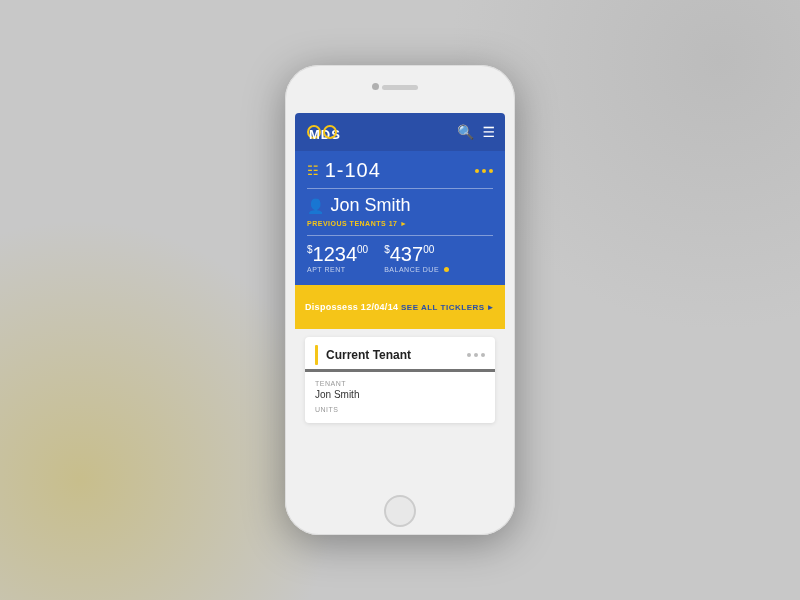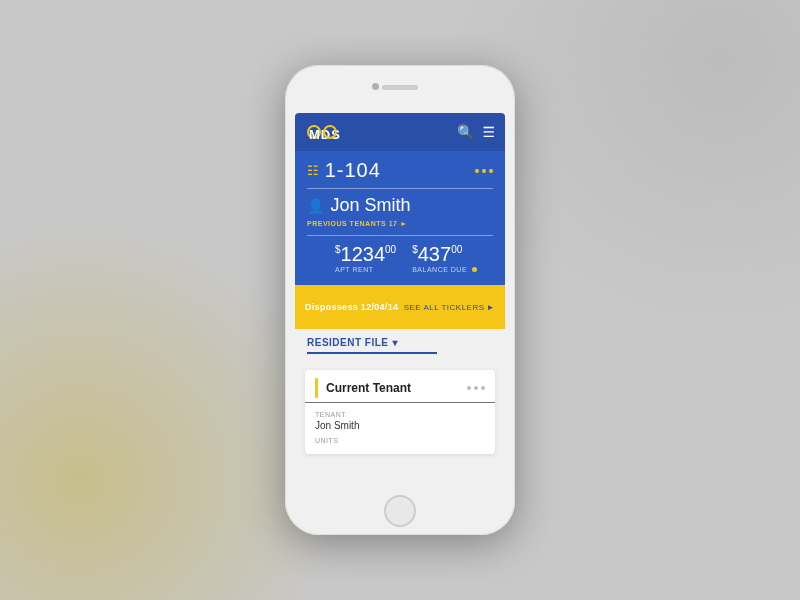--- a/index.html
+++ b/index.html
@@ -218,21 +218,20 @@
     .divider-line2 {
       border: none;
       border-top: 1px solid rgba(255,255,255,0.4);
       margin-bottom: 8px;
     }
 
     .financials {
       display: flex;
       gap: 16px;
       align-items: flex-end;
-      margin-left: 28px;
     }
 
     .fin-item {
       display: flex;
       flex-direction: column;
     }
 
     .fin-amount {
       color: white;
       font-size: 20px;
@@ -282,21 +281,21 @@
     .ticker-text {
       color: white;
       font-size: 9px;
       font-weight: 600;
       letter-spacing: 0.3px;
     }
 
     .ticker-link {
       color: #2a4fa8;
       font-size: 8px;
-      font-weight: 400;
+      font-weight: 700;
       letter-spacing: 0.5px;
       text-transform: uppercase;
       display: flex;
       align-items: center;
       gap: 2px;
     }
 
     
     .resident-file-tab {
       background: #f0f0f0;
@@ -334,21 +333,21 @@
       border-radius: 4px;
       overflow: hidden;
       box-shadow: 0 1px 4px rgba(0,0,0,0.1);
     }
 
     .card-header {
       display: flex;
       align-items: center;
       justify-content: flex-end;
       padding: 8px 10px 4px;
-      border-bottom: 1px solid #737373;
+      border-bottom: 3px solid #737373;
     }
 
     .card-title-accent {
       width: 3px;
       height: 20px;
       background: #f5c518;
       margin-right: 8px;
       border-radius: 1px;
       flex-shrink: 0;
     }
@@ -450,27 +449,20 @@
       </div>
 
       <div class="ticker-banner">
         <span class="ticker-text">Dispossess 12/04/14</span>
         <span class="ticker-link">
           <span>SEE ALL TICKLERS</span>
           <span>►</span>
         </span>
       </div>
 
-      <div class="resident-file-tab">
-        <div class="resident-file-label">
-          <span>RESIDENT FILE</span>
-          <span>▾</span>
-        </div>
-        <div class="tab-underline"></div>
-      </div>
 
       <div class="card-area">
         <div class="tenant-card">
           <div class="card-header">
             <div class="card-title-accent"></div>
             <span class="card-title">Current Tenant</span>
             <div class="card-dots">
               <div class="card-dot"></div>
               <div class="card-dot"></div>
               <div class="card-dot"></div>

